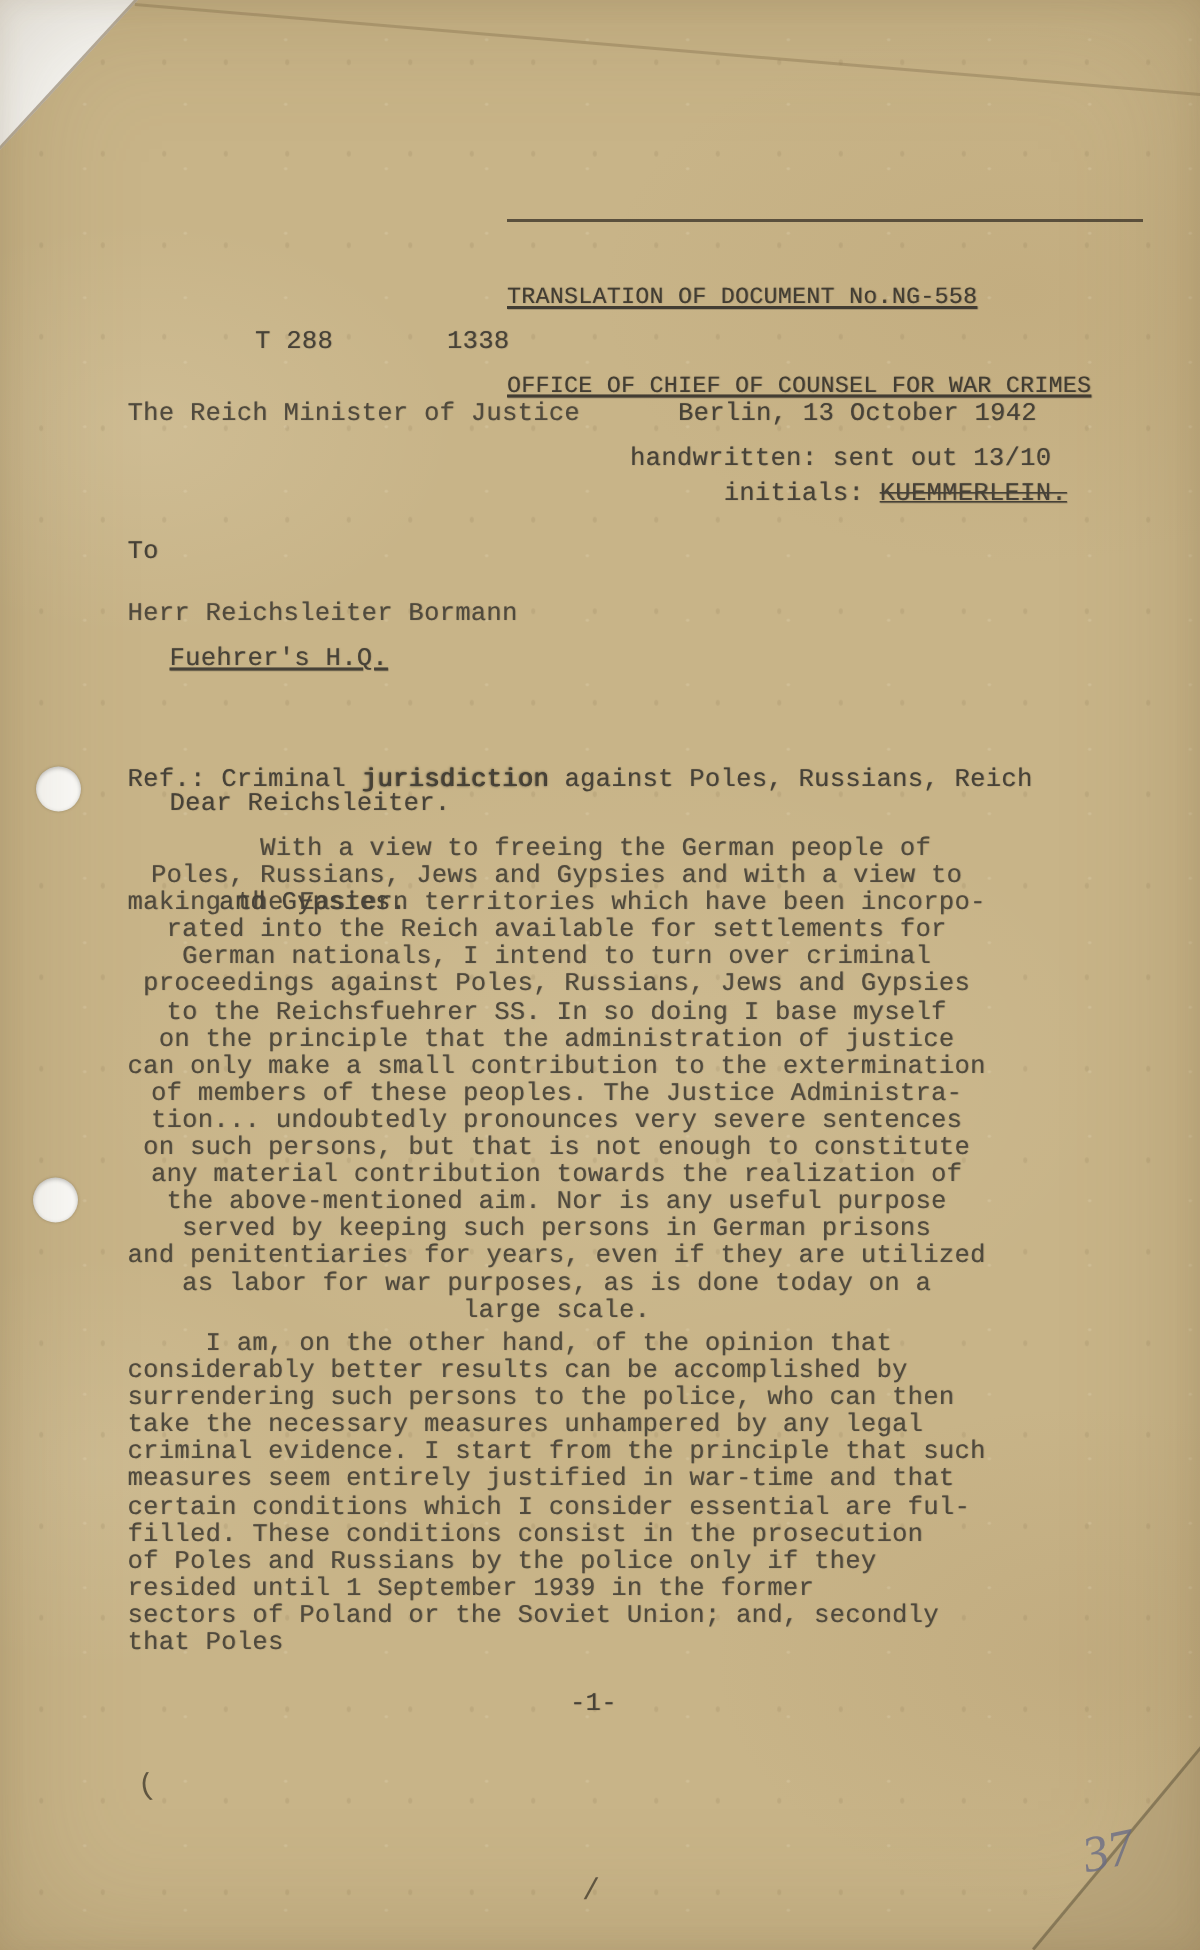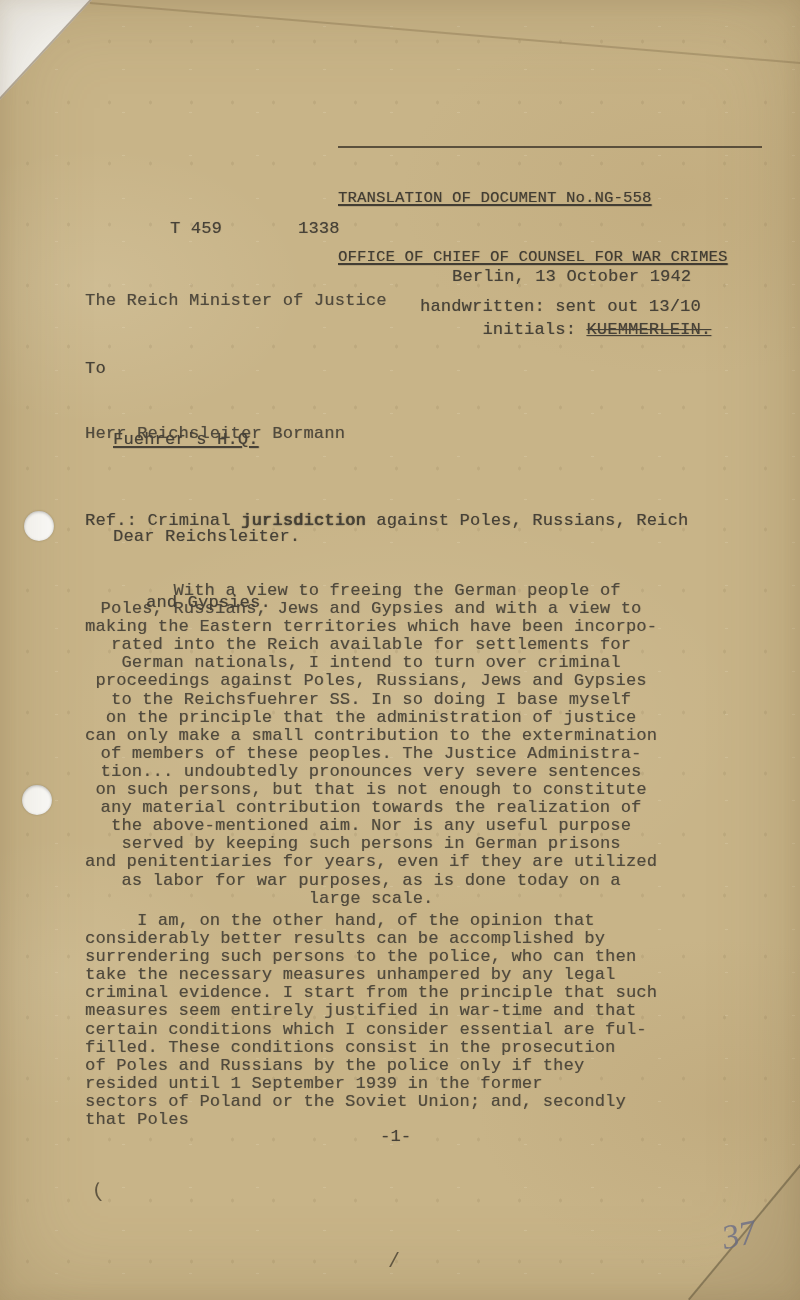--- a/index.html
+++ b/index.html
@@ -26,21 +26,21 @@
   }
   .paper::after{
     content:"";position:absolute;inset:0;pointer-events:none;
     box-shadow: inset 0 0 90px rgba(115,92,55,0.28), inset 0 0 18px rgba(115,92,55,0.12);
   }
   .tw{
     position:absolute;white-space:pre;color:#474238;
     font-size:17px;line-height:18.1px;letter-spacing:0.2px;
     text-shadow:0.4px 0.3px 0.7px rgba(60,52,40,0.5);
   }
-  .faded{opacity:.93;margin-top:24px;}
+  .faded{opacity:.93;}
   .header-stamp{
     left:338px;top:146px;width:424px;font-size:15.5px;line-height:19.5px;
     border-top:2px solid rgba(70,62,48,0.85);padding-top:2px;color:#423d33;
   }
   .u{display:block;text-decoration:underline;text-decoration-thickness:1.5px;text-underline-offset:2px;}
   .uline{text-decoration:underline;text-decoration-thickness:1.5px;text-underline-offset:2px;}
   .struck{text-decoration:underline line-through;text-decoration-thickness:1.2px;}
   .smudge{font-weight:normal;text-shadow:0 0 1.6px rgba(50,45,35,0.95),0.6px 0 rgba(50,45,35,0.8);}
   .ref-line2{margin-left:61px;margin-top:28px;}
   .hole{
@@ -86,21 +86,21 @@
     <div class="corner-br"></div>
     <div class="corner-br-edge"></div>
     <div class="hole" style="left:24px;top:511px;"></div>
     <div class="hole" style="left:22px;top:785px;"></div>
 
     <div class="tw header-stamp">
       <span class="u">TRANSLATION OF DOCUMENT No.NG-558</span>
       <span class="u">OFFICE OF CHIEF OF COUNSEL FOR WAR CRIMES</span>
     </div>
 
-    <div class="tw" style="left:170px;top:220px;">T 459</div>
+    <div class="tw" style="left:170px;top:220px;">T 288</div>
     <div class="tw" style="left:298px;top:220px;">1338</div>
 
     <div class="tw faded" style="left:85px;top:268px;">The Reich Minister of Justice</div>
     <div class="tw" style="left:452px;top:268px;">Berlin, 13 October 1942</div>
 
     <div class="tw" style="left:420px;top:298px;">handwritten: sent out 13/10</div>
     <div class="tw" style="left:420px;top:303px;">
       <span>initials: </span><span class="struck">KUEMMERLEIN.</span>
     </div>
 

